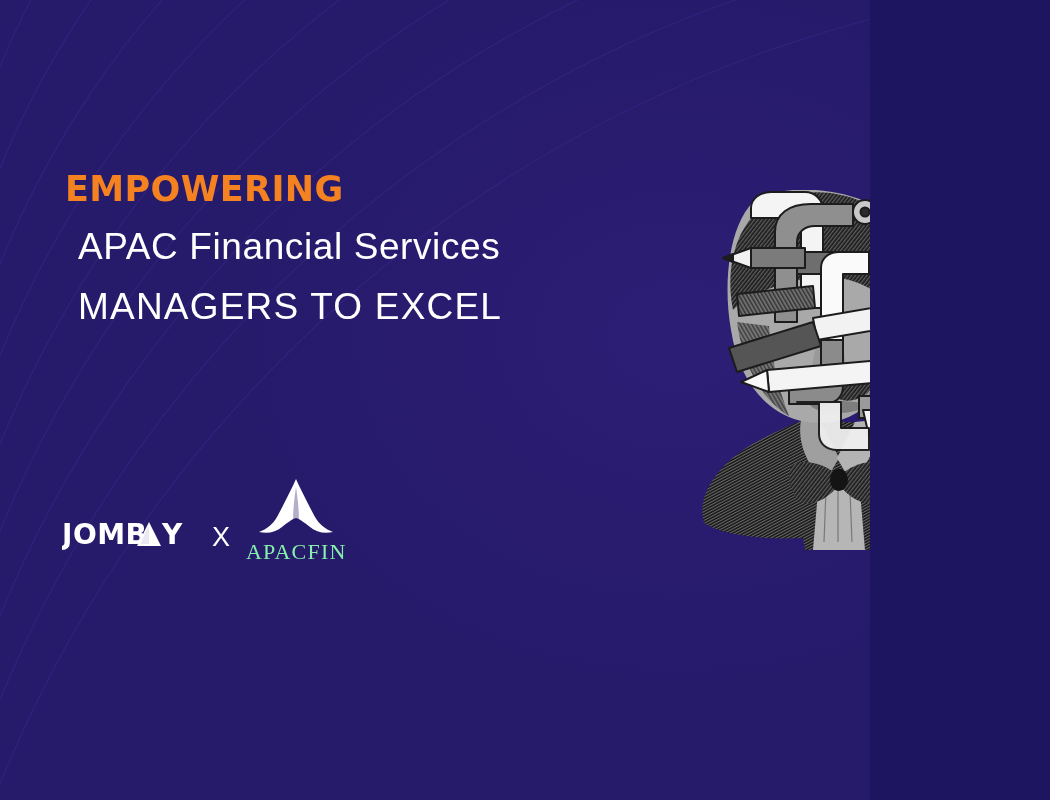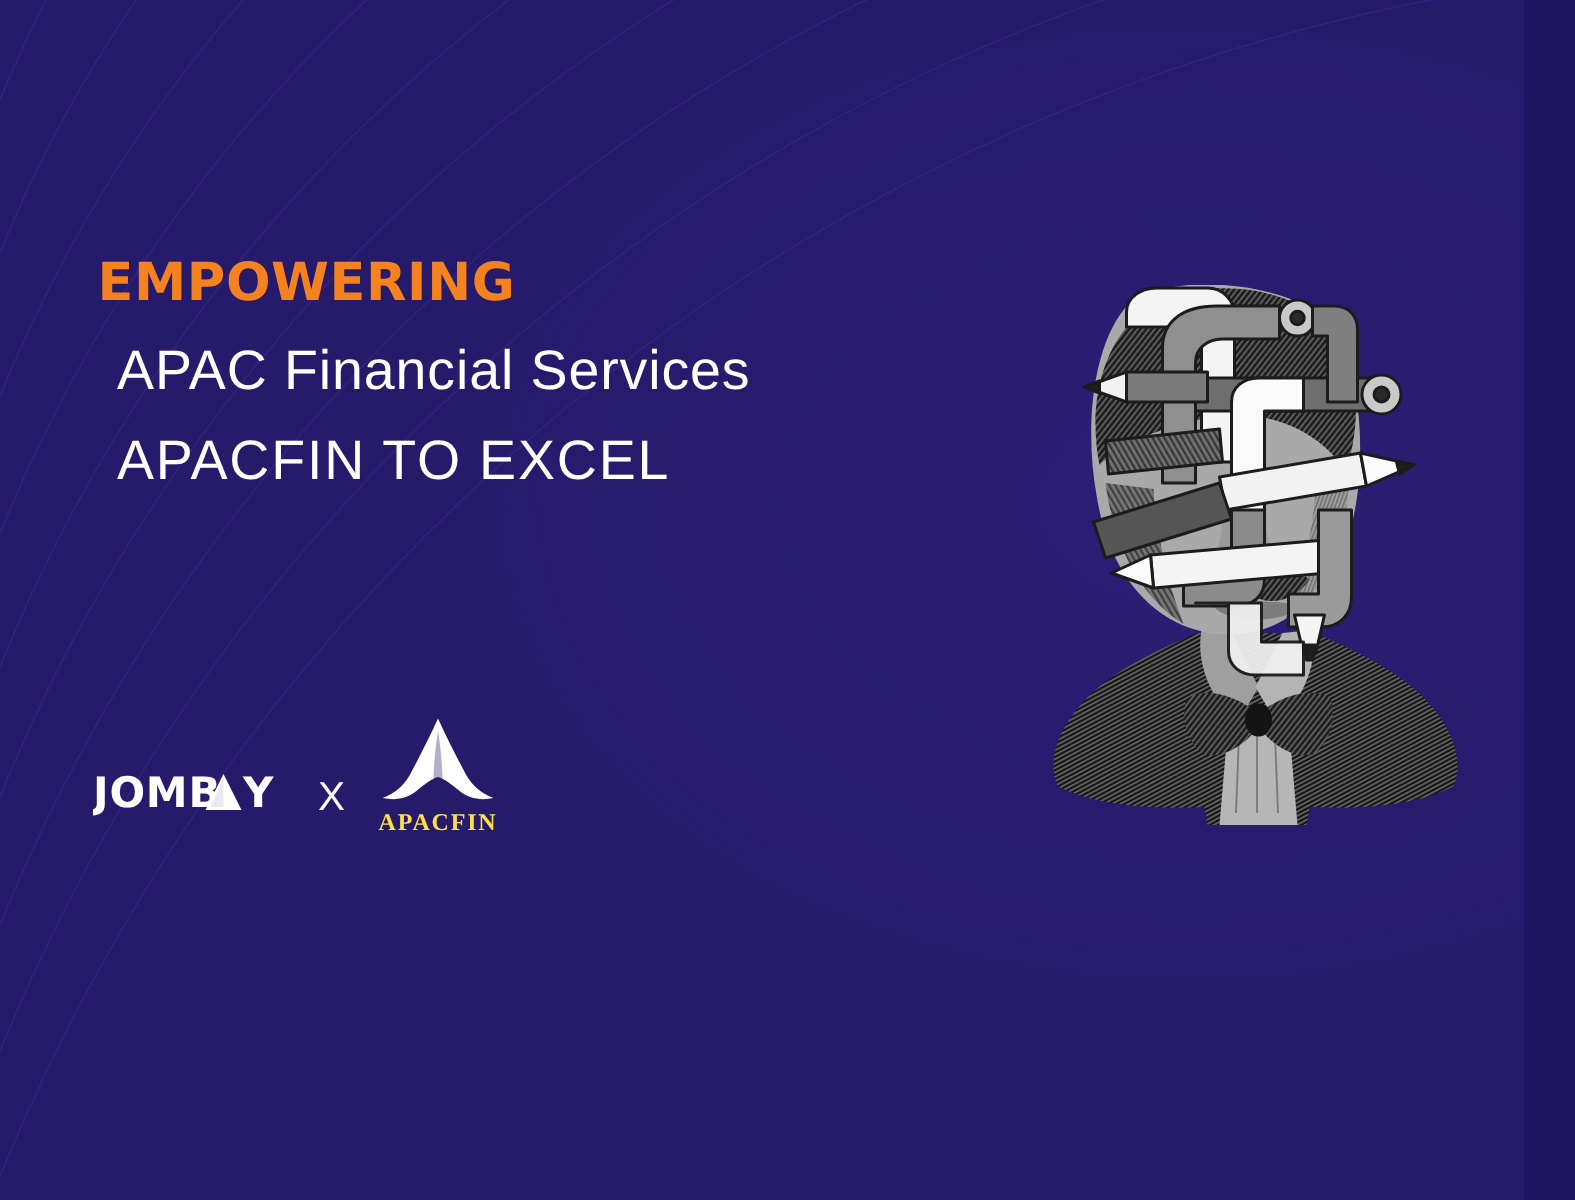--- a/index.html
+++ b/index.html
@@ -6,21 +6,21 @@
   html, body {
     margin: 0;
     padding: 0;
     background: #1d1560;
   }
   body {
     font-family: "Liberation Sans", sans-serif;
   }
   #banner {
     position: relative;
-    width: 1016px;
+    width: 870px;
     height: 800px;
     overflow: hidden;
     background: #261a6b;
   }
   #bg-arcs {
     position: absolute;
     inset: 0;
     width: 1050px;
     height: 800px;
     pointer-events: none;
@@ -93,24 +93,24 @@
   #apacfin-logo {
     display: flex;
     flex-direction: column;
     align-items: center;
     position: relative;
     top: 8px;
   }
   #apacfin-logo svg { display: block; }
   .apacfin-word {
     font-family: "Liberation Serif", serif;
-    font-weight: bold;
-    font-size: 16px;
+    font-weight: normal;
+    font-size: 22px;
     letter-spacing: 1.2px;
-    color: #fde047;
+    color: #86efac;
     margin-top: 1px;
     line-height: 1;
   }
 
   
   #illustration {
     position: absolute;
     left: 693px;
     top: 190px;
     width: 290px;
@@ -138,21 +138,21 @@
       <path d="M1140 -380 A 700 700 0 0 0 -60 170"></path>
       <path d="M1100 -420 A 640 640 0 0 0 -40 95"></path>
       <path d="M1060 -455 A 580 580 0 0 0 -20 25"></path>
     </g>
   </svg>
   <div id="bg-vignette"></div>
 
   <div id="headline">
     <div class="hl-eyebrow">EMPOWERING</div>
     <div class="hl-line">APAC Financial Services</div>
-    <div class="hl-line upper">APACFIN TO EXCEL</div>
+    <div class="hl-line upper">MANAGERS TO EXCEL</div>
   </div>
 
   <div id="logos">
 
     <div id="jombay-logo">
       <svg width="132" height="36" viewBox="0 0 132 36" aria-hidden="true">
 
         <text x="0" y="27" font-family="DejaVu Sans, sans-serif" font-size="28" font-weight="bold" fill="#ffffff" letter-spacing="0.5">JOMB</text>
 
         <g>

